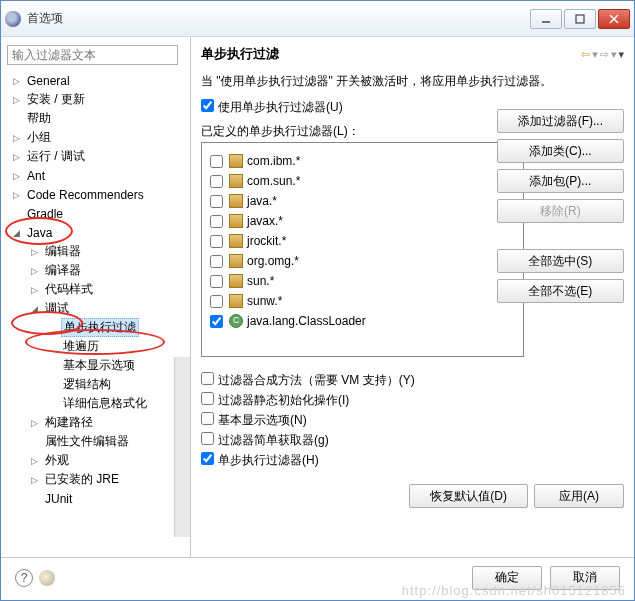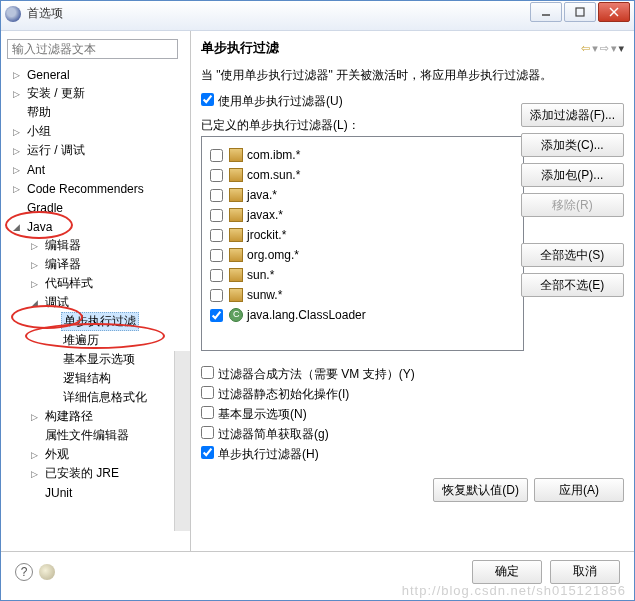--- a/index.html
+++ b/index.html
@@ -1,17 +1,17 @@
 <!DOCTYPE html>
 <html><head>
 <meta charset="utf-8">
 <style>
 *{box-sizing:border-box;margin:0;padding:0;font-family:"Microsoft YaHei",Tahoma,sans-serif;font-size:12px}
 body{background:#fff;width:635px;height:601px;overflow:hidden;border:1px solid #5a8ac6;position:relative}
-.titlebar{height:30px;background:linear-gradient(#fff,#e8eef7);display:flex;align-items:flex-end;padding:8px 4px;border-bottom:1px solid #cfd8e6}
+.titlebar{height:36px;background:linear-gradient(#fff,#e8eef7);display:flex;align-items:center;padding:8px 4px;border-bottom:1px solid #cfd8e6}
 .titlebar .icon{width:16px;height:16px;border-radius:50%;background:radial-gradient(circle at 40% 40%,#b8c4dc 30%,#586da6 70%);margin-right:6px}
 .titlebar .title{flex:1;color:#333}
 .winbtns{display:flex;gap:0}
 .winbtn{width:32px;height:20px;display:flex;align-items:center;justify-content:center;border:1px solid #a6b6d0;background:linear-gradient(#fcfdfe,#e6ecf5);border-radius:2px;margin-left:2px}
 .winbtn.close{background:linear-gradient(#e97c6e,#c83a24);border-color:#9c2f1d;color:#fff}
 .winbtn svg{width:10px;height:10px}
 .content{display:flex;height:520px}
 .left{width:190px;border-right:1px solid #c8c8c8;display:flex;flex-direction:column;padding:6px 6px 0 4px;position:relative}
 .search{margin:2px 6px 4px 2px;height:20px;border:1px solid #abadb3;padding:2px 4px;color:#888;background:#fff}
 .tree{flex:1;overflow:hidden;padding:2px 0 0 6px;position:relative}
@@ -29,21 +29,21 @@
 .desc{margin:4px 0 6px 0}
 .chk{display:flex;align-items:flex-start;margin:3px 0}
 .chk input{margin-right:4px}
 .filterbox{border:1px solid #828790;height:215px;margin:2px 0 8px 0;padding:8px;overflow:auto;background:#fff}
 .frow{display:flex;align-items:center;height:20px}
 .frow input{margin-right:6px}
 .pkgicon{width:14px;height:14px;margin-right:4px;display:inline-block;background:linear-gradient(#e8c878,#c89838);border:1px solid #a07820}
 .clsicon{width:14px;height:14px;margin-right:4px;display:inline-block;border-radius:50%;background:#5fa05f;border:1px solid #3f7f3f;position:relative}
 .clsicon:after{content:"C";color:#fff;font-size:9px;position:absolute;left:3px;top:0}
 .sidebtns{position:absolute;right:10px;top:72px;display:flex;flex-direction:column;gap:6px}
-.btn{min-width:90px;height:24px;border:1px solid #acacac;background:linear-gradient(#fefefe,#e8e8e8);padding:0 8px;display:flex;align-items:center;justify-content:center;border-radius:2px}
+.btn{min-width:90px;height:24px;border:1px solid #acacac;background:linear-gradient(#fefefe,#e8e8e8);padding:0 20px;display:flex;align-items:center;justify-content:center;border-radius:2px}
 .btn.dis{color:#a0a0a0}
 .lowerchecks{margin-top:4px}
 .bottombtns{display:flex;justify-content:flex-end;gap:6px;margin-top:6px;padding-top:6px}
 .footer{height:40px;border-top:1px solid #c8c8c8;display:flex;align-items:center;justify-content:space-between;padding:0 14px}
 .footer .left-icons{display:flex;gap:6px;align-items:center}
 .helpicon{width:18px;height:18px;border:1px solid #888;border-radius:50%;display:flex;align-items:center;justify-content:center;color:#555}
 .bulb{width:16px;height:16px;border-radius:50%;background:radial-gradient(circle at 40% 40%,#f4f0d8,#b8b090)}
 .watermark{position:absolute;right:8px;bottom:2px;color:#d0d0d0;font-size:13px;letter-spacing:1px;pointer-events:none}
 .rbody{display:flex}
 .rbody .filterarea{flex:1;margin-right:100px}

